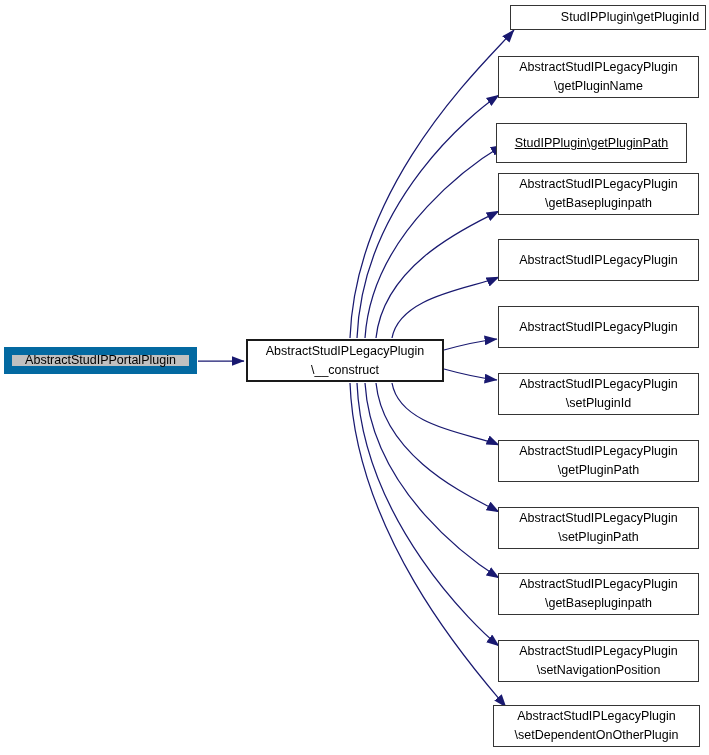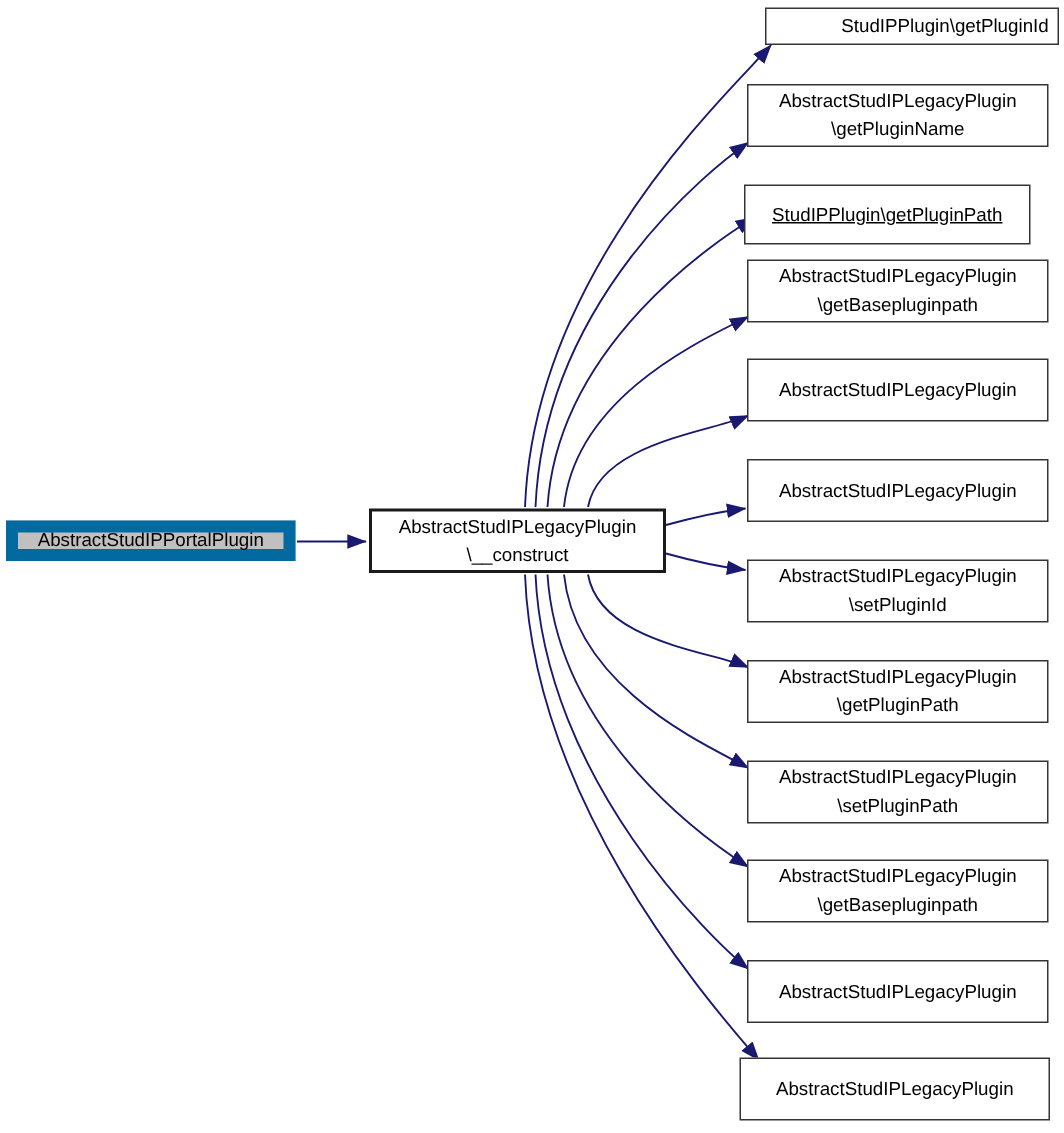--- a/index.html
+++ b/index.html
@@ -105,17 +105,19 @@
     <div class="node callee" style="left: 498px; top: 507px; width: 201px; height: 42px;">
       <span>AbstractStudIPLegacyPlugin</span>
       <span>\setPluginPath</span>
     </div>
     <div class="node callee" style="left: 498px; top: 573px; width: 201px; height: 42px;">
       <span>AbstractStudIPLegacyPlugin</span>
       <span>\getBasepluginpath</span>
     </div>
     <div class="node callee" style="left: 498px; top: 640px; width: 201px; height: 42px;">
       <span>AbstractStudIPLegacyPlugin</span>
+      <span>\setNavigationPosition</span>
     </div>
     <div class="node callee" style="left: 493px; top: 705px; width: 207px; height: 42px;">
       <span>AbstractStudIPLegacyPlugin</span>
+      <span>\setDependentOnOtherPlugin</span>
     </div>
   </div>
 
 </body></html>

